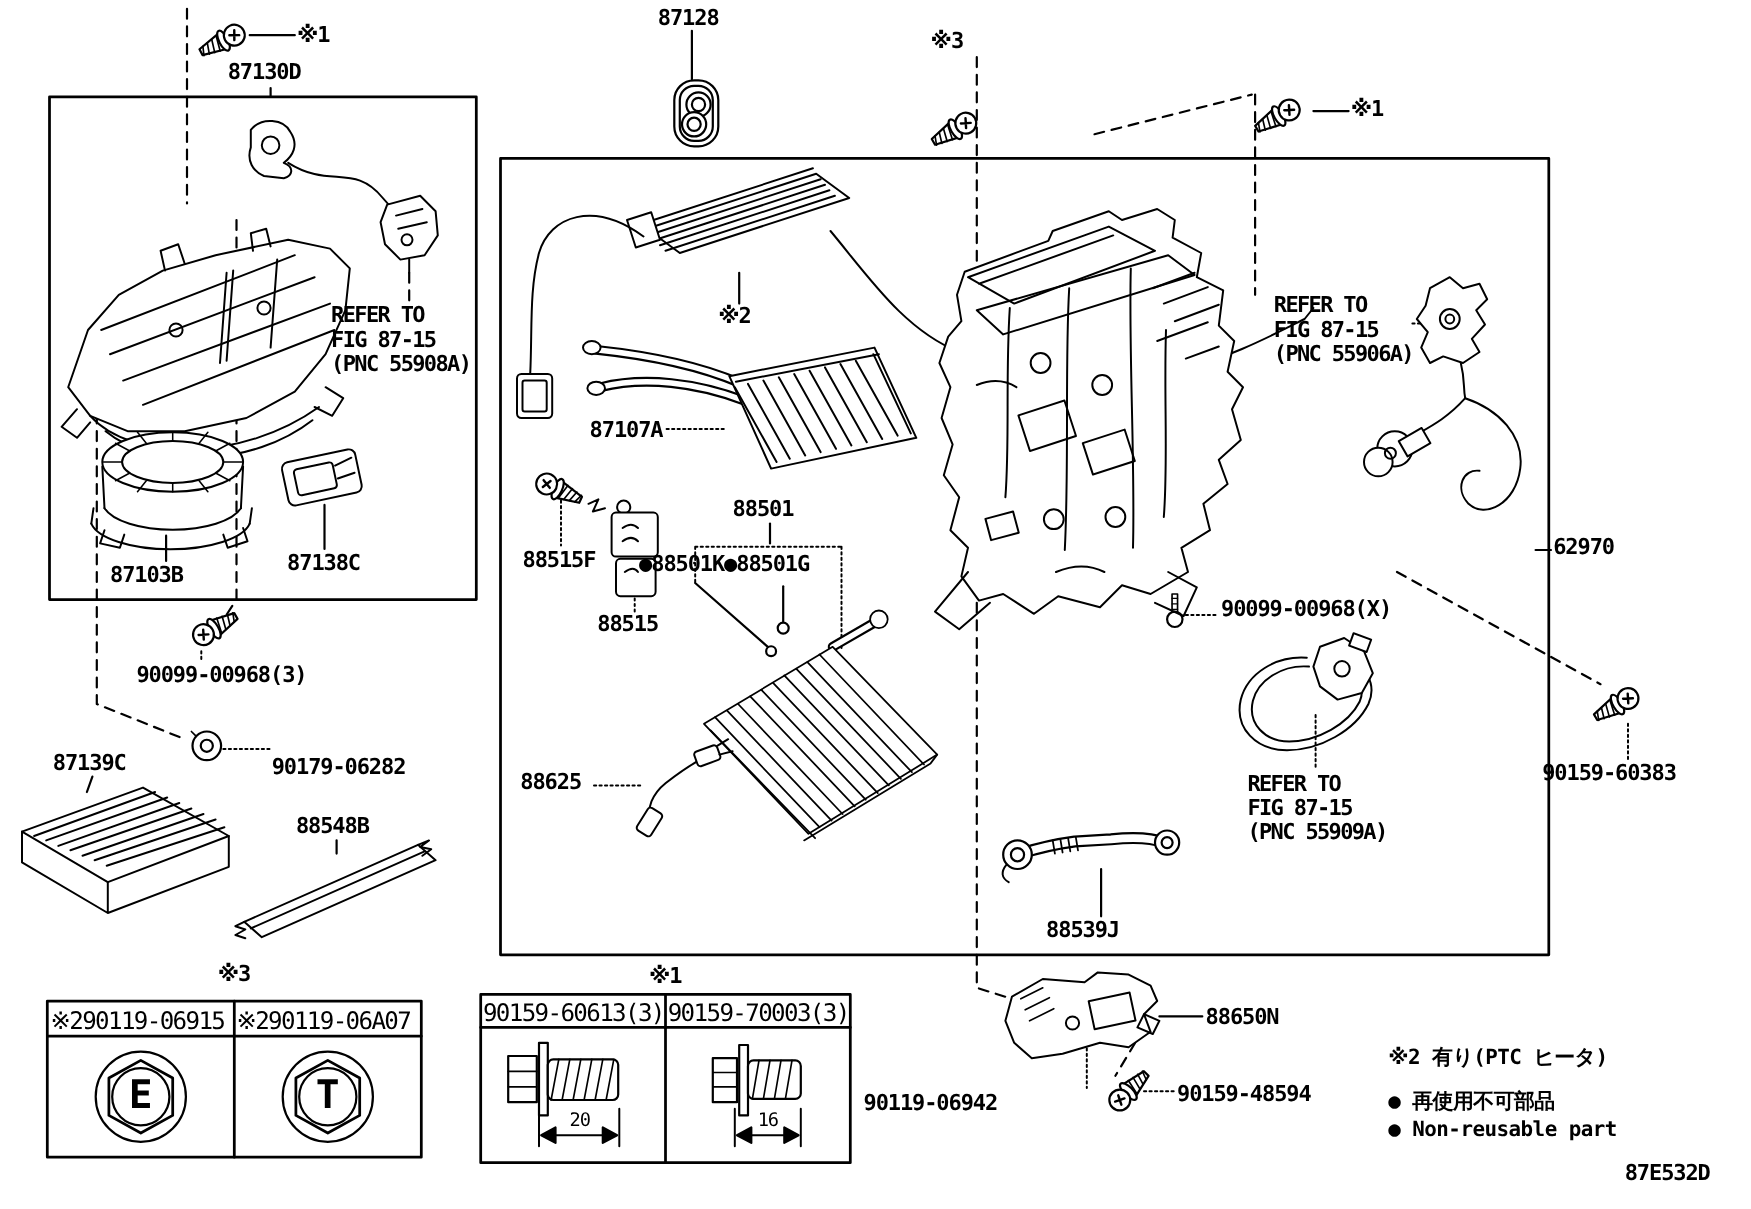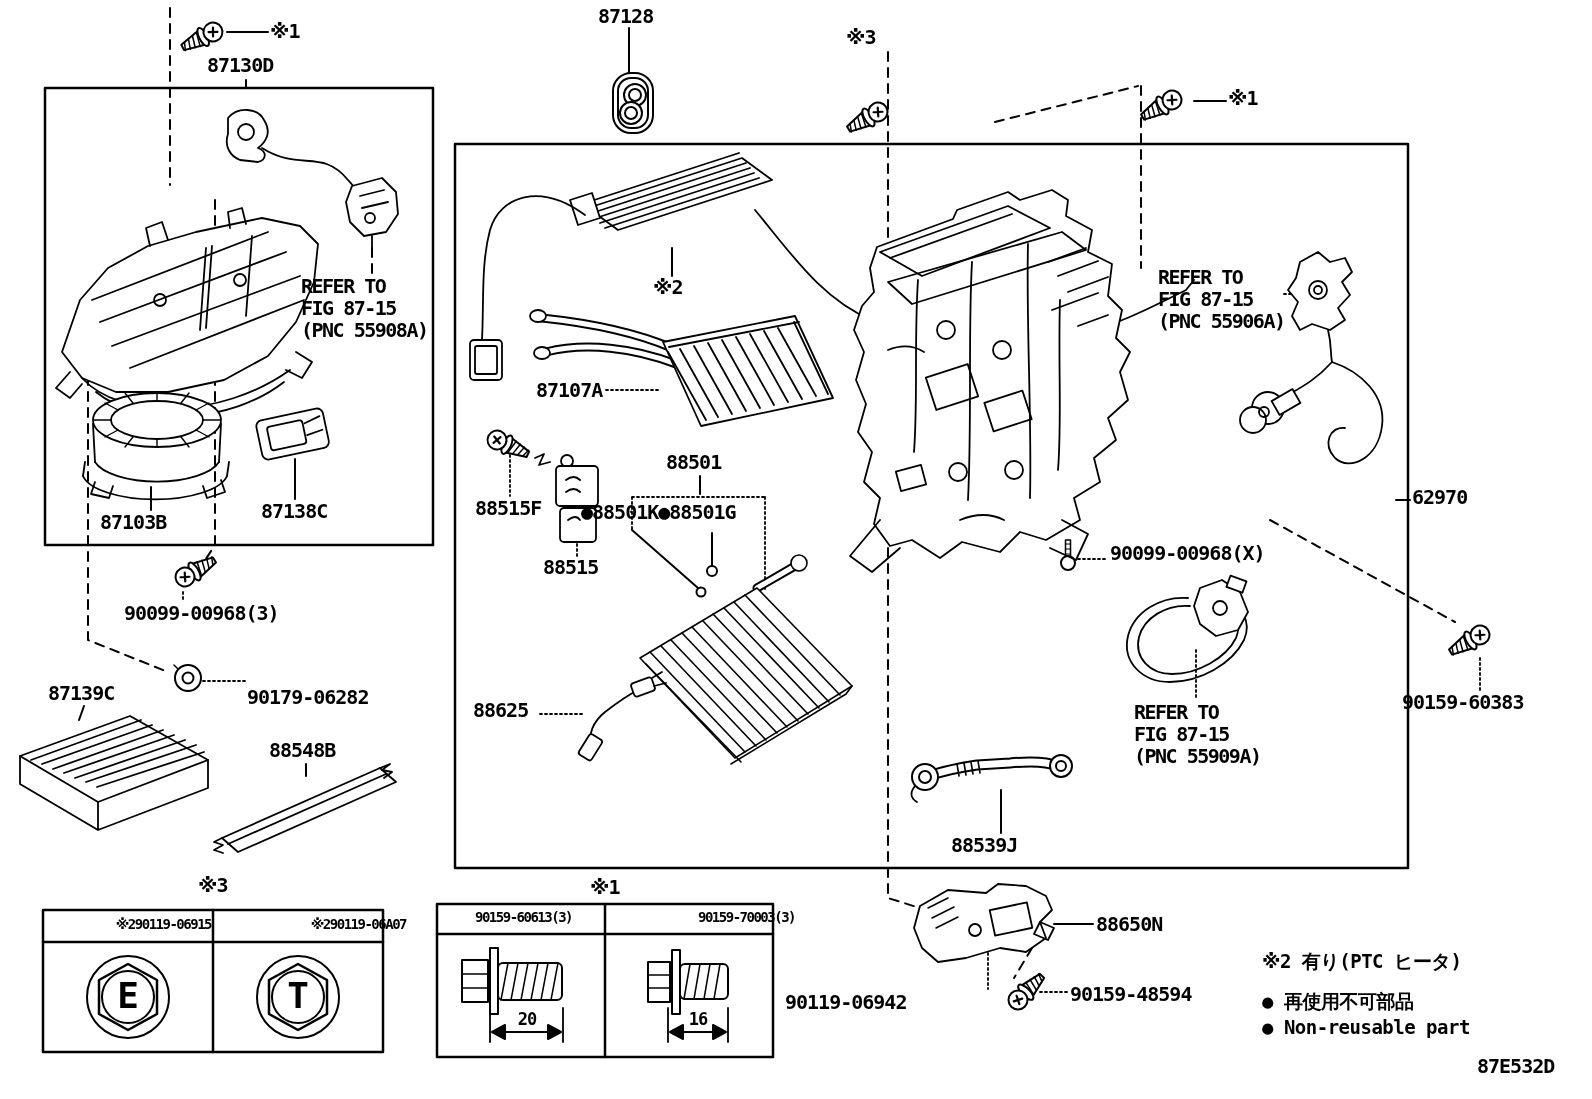--- a/index.html
+++ b/index.html
@@ -2,23 +2,23 @@
 <html><head>
 <meta charset="utf-8">
 <style>
   html,body{margin:0;padding:0;background:#fff;}
   #stage{position:relative;width:1592px;height:1099px;background:#fff;overflow:hidden;
          font-family:"DejaVu Sans Mono","DejaVu Sans",monospace;color:#000;}
   #art{position:absolute;left:0;top:0;}
   .lbl{position:absolute;font-weight:bold;font-size:20px;letter-spacing:-1px;
        line-height:22px;white-space:pre;color:#000;}
   .lbl-sm{font-size:20px;letter-spacing:-1.5px;}
-  .hdr{position:absolute;font-weight:bold;font-size:14px;letter-spacing:-1.5px;
-       text-align:right;white-space:pre;}
-  .dim{position:absolute;font-weight:bold;font-size:17px;letter-spacing:-1px;text-align:center;}
+  .hdr{position:absolute;font-weight:normal;font-size:22px;letter-spacing:-1.5px;
+       text-align:left;white-space:pre;}
+  .dim{position:absolute;font-weight:normal;font-size:17px;letter-spacing:-1px;text-align:center;}
   .mark{position:absolute;font-weight:bold;font-size:36px;transform:translate(-50%,-54%);}
   .legend-line{font-size:19px;letter-spacing:-0.5px;text-align:center;}
 </style>
 </head>
 <body>
 
 <div id="stage">
 
 <svg id="art" width="1592" height="1099" viewBox="0 0 1592 1099" fill="none" stroke="#000" stroke-width="2" stroke-linecap="round" stroke-linejoin="round">
   <defs>

